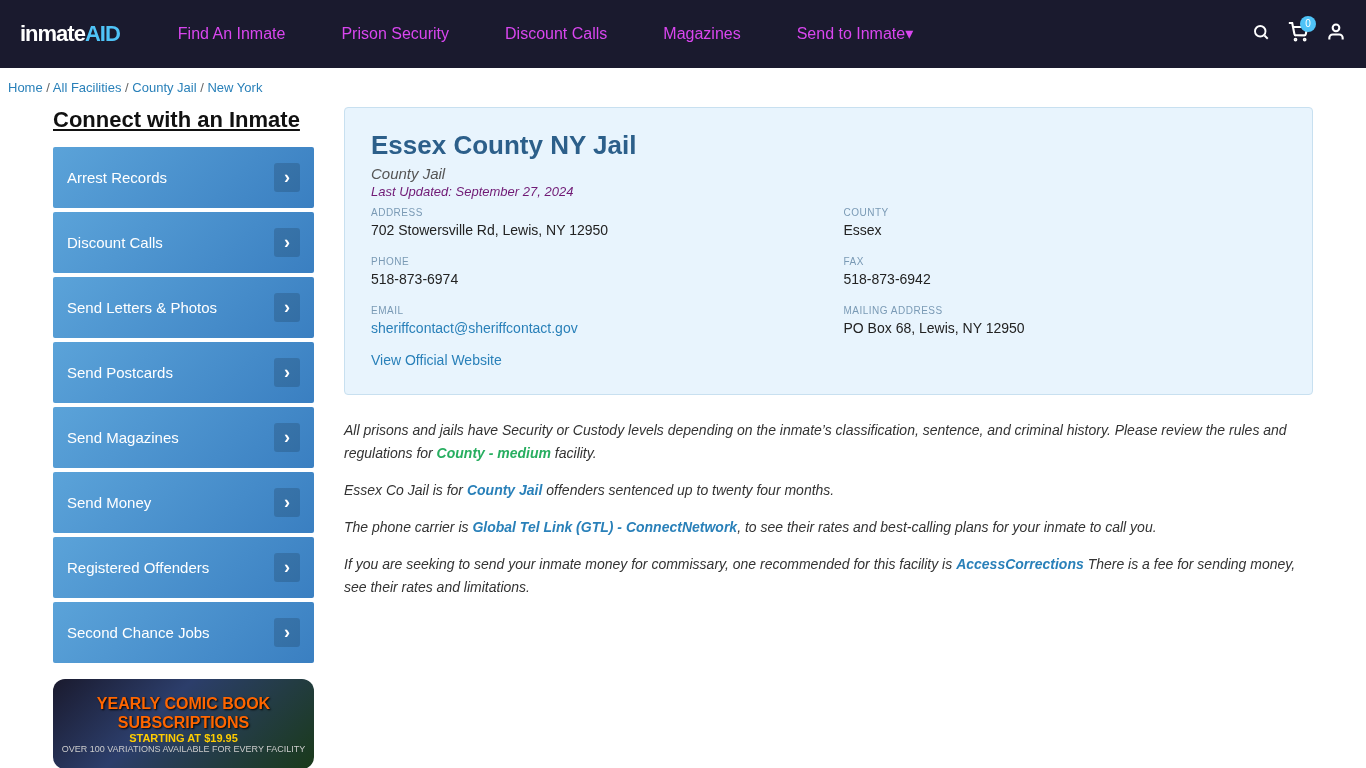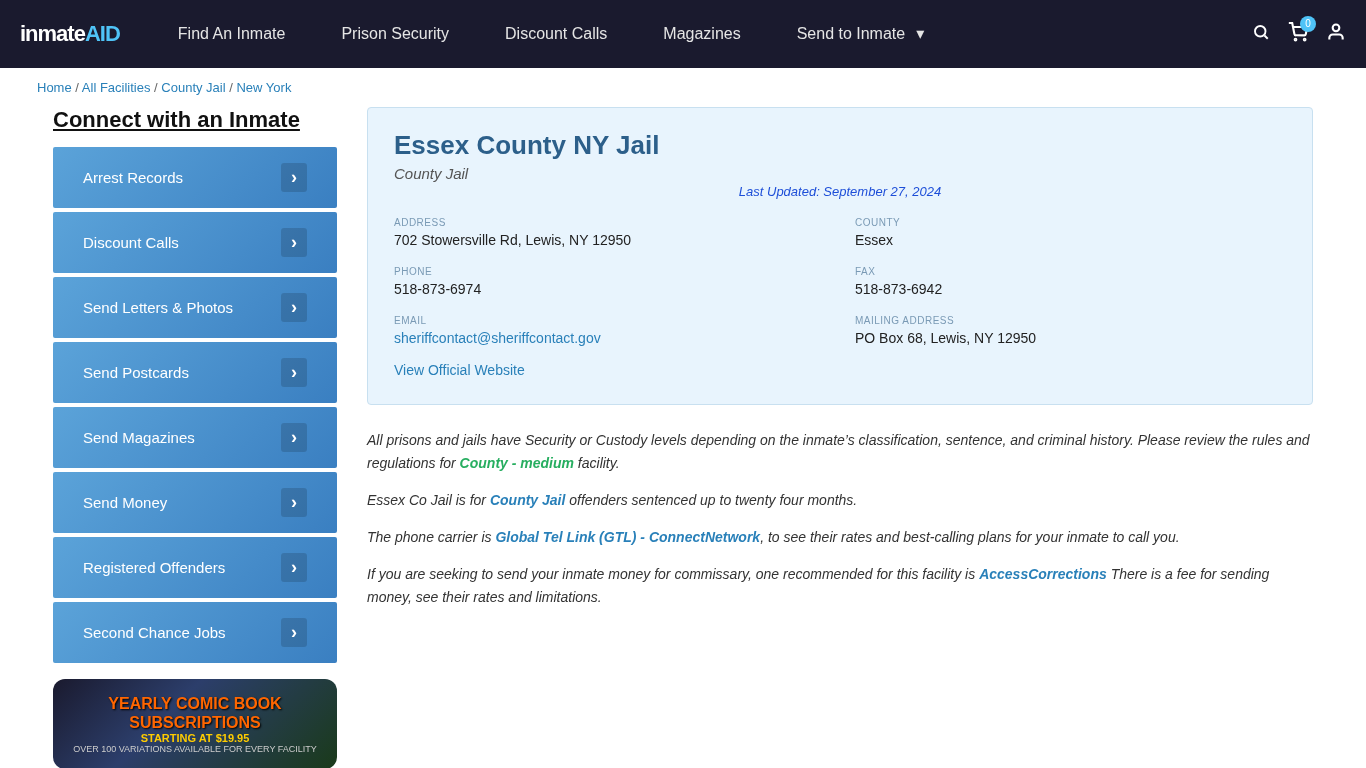--- a/index.html
+++ b/index.html
@@ -26,33 +26,33 @@
       letter-spacing: -1px;
     }
     .nav-logo-text span { color: #4fc3f7; }
     .nav-links {
       display: flex;
       align-items: center;
       flex: 1;
       gap: 0;
     }
     .nav-link {
-      color: #e5e5e5;
+      color: #d946ef;
       text-decoration: none;
       padding: 0 28px;
       font-size: 16px;
       font-weight: 400;
       cursor: pointer;
       white-space: nowrap;
       line-height: 68px;
     }
     .nav-link-dropdown {
       display: flex;
       align-items: center;
-      gap: 11px;
+      gap: 0;
     }
     .nav-icons {
       display: flex;
       align-items: center;
       gap: 18px;
       margin-left: auto;
     }
     .nav-icon-btn {
       color: #fff;
       cursor: pointer;
@@ -71,56 +71,56 @@
       width: 16px;
       height: 16px;
       font-size: 10px;
       display: flex;
       align-items: center;
       justify-content: center;
     }
 
     
     .breadcrumb {
-      padding: 12px 37px;
+      padding: 12px 8px;
       font-size: 13px;
     }
     .breadcrumb a { color: #2980b9; text-decoration: none; }
     .breadcrumb span { color: #666; }
 
     
     .page-layout {
       display: flex;
       max-width: 1300px;
       margin: 0 auto;
       padding: 0 20px 40px;
       gap: 30px;
     }
 
     
     .sidebar {
-      width: 284px;
+      width: 261px;
       flex-shrink: 0;
     }
     .sidebar-title {
       font-size: 22px;
       font-weight: bold;
       text-decoration: underline;
       margin-bottom: 14px;
       color: #111;
     }
     .sidebar-menu {
       display: flex;
       flex-direction: column;
       gap: 4px;
     }
     .sidebar-item {
       background: linear-gradient(135deg, #5ba3d9, #3a7fc1);
       color: #fff;
-      padding: 16px 30px;
+      padding: 16px 14px;
       display: flex;
       align-items: center;
       justify-content: space-between;
       cursor: pointer;
       border-radius: 2px;
       font-size: 15px;
       font-weight: 500;
     }
     .sidebar-chevron {
       font-size: 18px;
@@ -185,23 +185,22 @@
     }
     .facility-type {
       font-size: 15px;
       font-style: italic;
       color: #555;
       margin-bottom: 2px;
     }
     .facility-updated {
       font-size: 13px;
       font-style: italic;
-      color: #1d4ed8;
-      margin-bottom: 18px;
-      text-align: center;
+      color: #701a75;
+      margin-bottom: 8px;
     }
     .facility-grid {
       display: grid;
       grid-template-columns: 1fr 1fr;
       gap: 18px 30px;
     }
     .facility-field-label {
       font-size: 10px;
       font-weight: normal;
       color: #7a9ab5;

